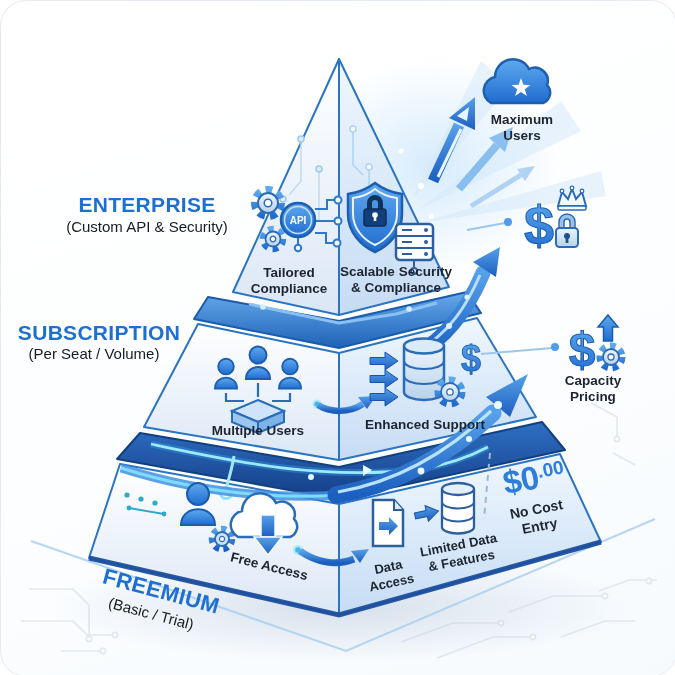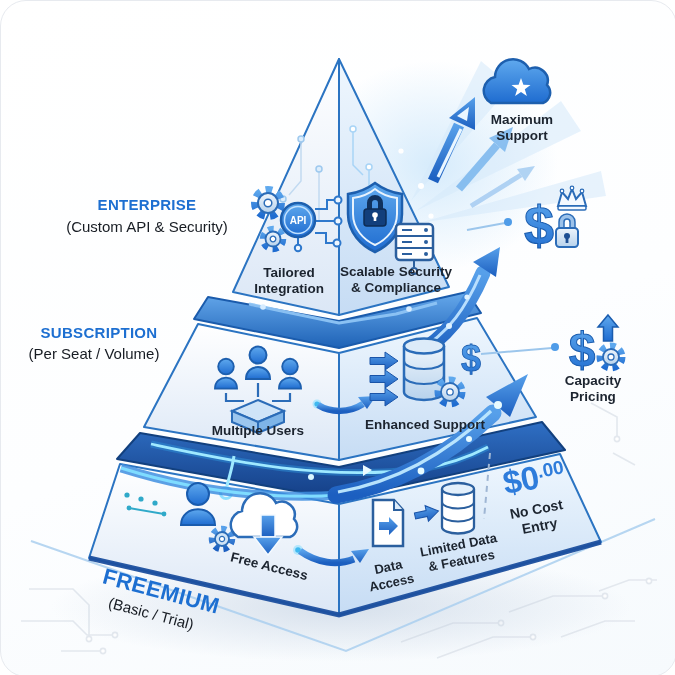--- a/index.html
+++ b/index.html
@@ -9,21 +9,21 @@
     border:1px solid #e7eaef;border-radius:26px;
     font-family:"Liberation Sans",sans-serif;
   }
   svg.scene{position:absolute;left:0;top:0;}
   .lbl{
     position:absolute;transform:translate(-50%,-50%);
     text-align:center;font-weight:700;font-size:13.5px;color:#1c242f;
     line-height:1.22;white-space:nowrap;
   }
   .ln{display:block;}
-  .side-title{font-size:15px;font-weight:800;color:#1d6fd1;letter-spacing:.3px;}
+  .side-title{font-size:21px;font-weight:800;color:#1d6fd1;letter-spacing:.3px;}
   .side-sub{font-size:15px;font-weight:500;color:#171c23;}
   .price{font-size:33px;font-weight:800;color:#2e7cdb;letter-spacing:-.5px;}
   .price .cents{font-size:19px;vertical-align:10px;letter-spacing:0;}
   .dollar{font-weight:bold;}
   .node{fill:#eef6fe;stroke:#2e78cc;stroke-width:2;}
 </style>
 </head>
 <body>
 
 <div class="card">
@@ -358,30 +358,30 @@
 <div class="lbl side-sub" style="left:146px;top:226px">(Custom API &amp; Security)</div>
 
 <div class="lbl side-sub" style="left:93px;top:353px">(Per Seat / Volume)</div>
 <div class="lbl side-title" style="left:98px;top:332px">SUBSCRIPTION</div>
 
 <div class="lbl side-title" style="left:160px;top:591px;font-size:22px;transform:translate(-50%,-50%) rotate(15deg)">FREEMIUM</div>
 <div class="lbl side-sub" style="left:150px;top:613px;transform:translate(-50%,-50%) rotate(15deg)">(Basic / Trial)</div>
 
 <div class="lbl" style="left:288px;top:280px">
   <span class="ln">Tailored</span>
-  <span class="ln">Integration</span>
+  <span class="ln">Compliance</span>
 </div>
 <div class="lbl" style="left:395px;top:279px">
   <span class="ln">Scalable Security</span>
   <span class="ln">&amp; Compliance</span>
 </div>
 
 <div class="lbl" style="left:521px;top:127px">
   <span class="ln">Maximum</span>
-  <span class="ln">Support</span>
+  <span class="ln">Users</span>
 </div>
 <div class="lbl" style="left:592px;top:388px">
   <span class="ln">Capacity</span>
   <span class="ln">Pricing</span>
 </div>
 
 <div class="lbl" style="left:257px;top:430px">
   <span class="ln">Multiple Users</span>
 </div>
 <div class="lbl" style="left:424px;top:424px">

